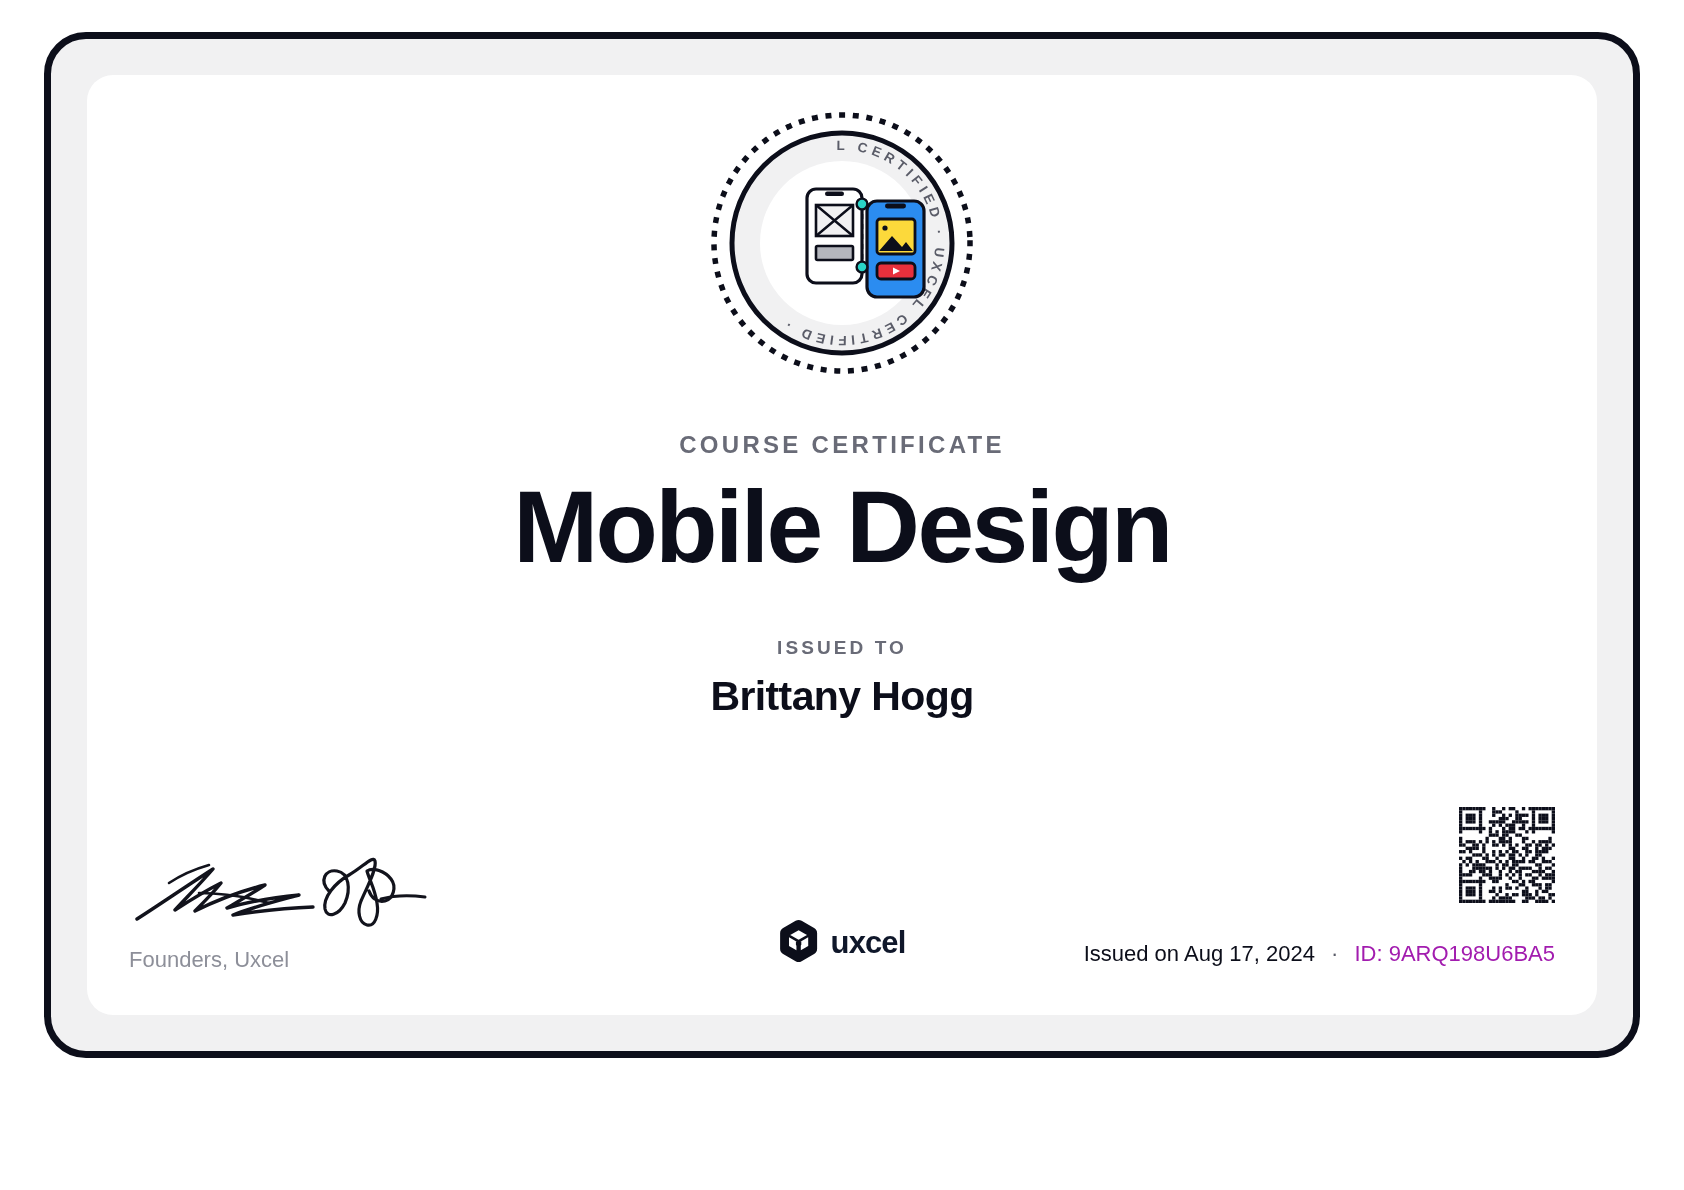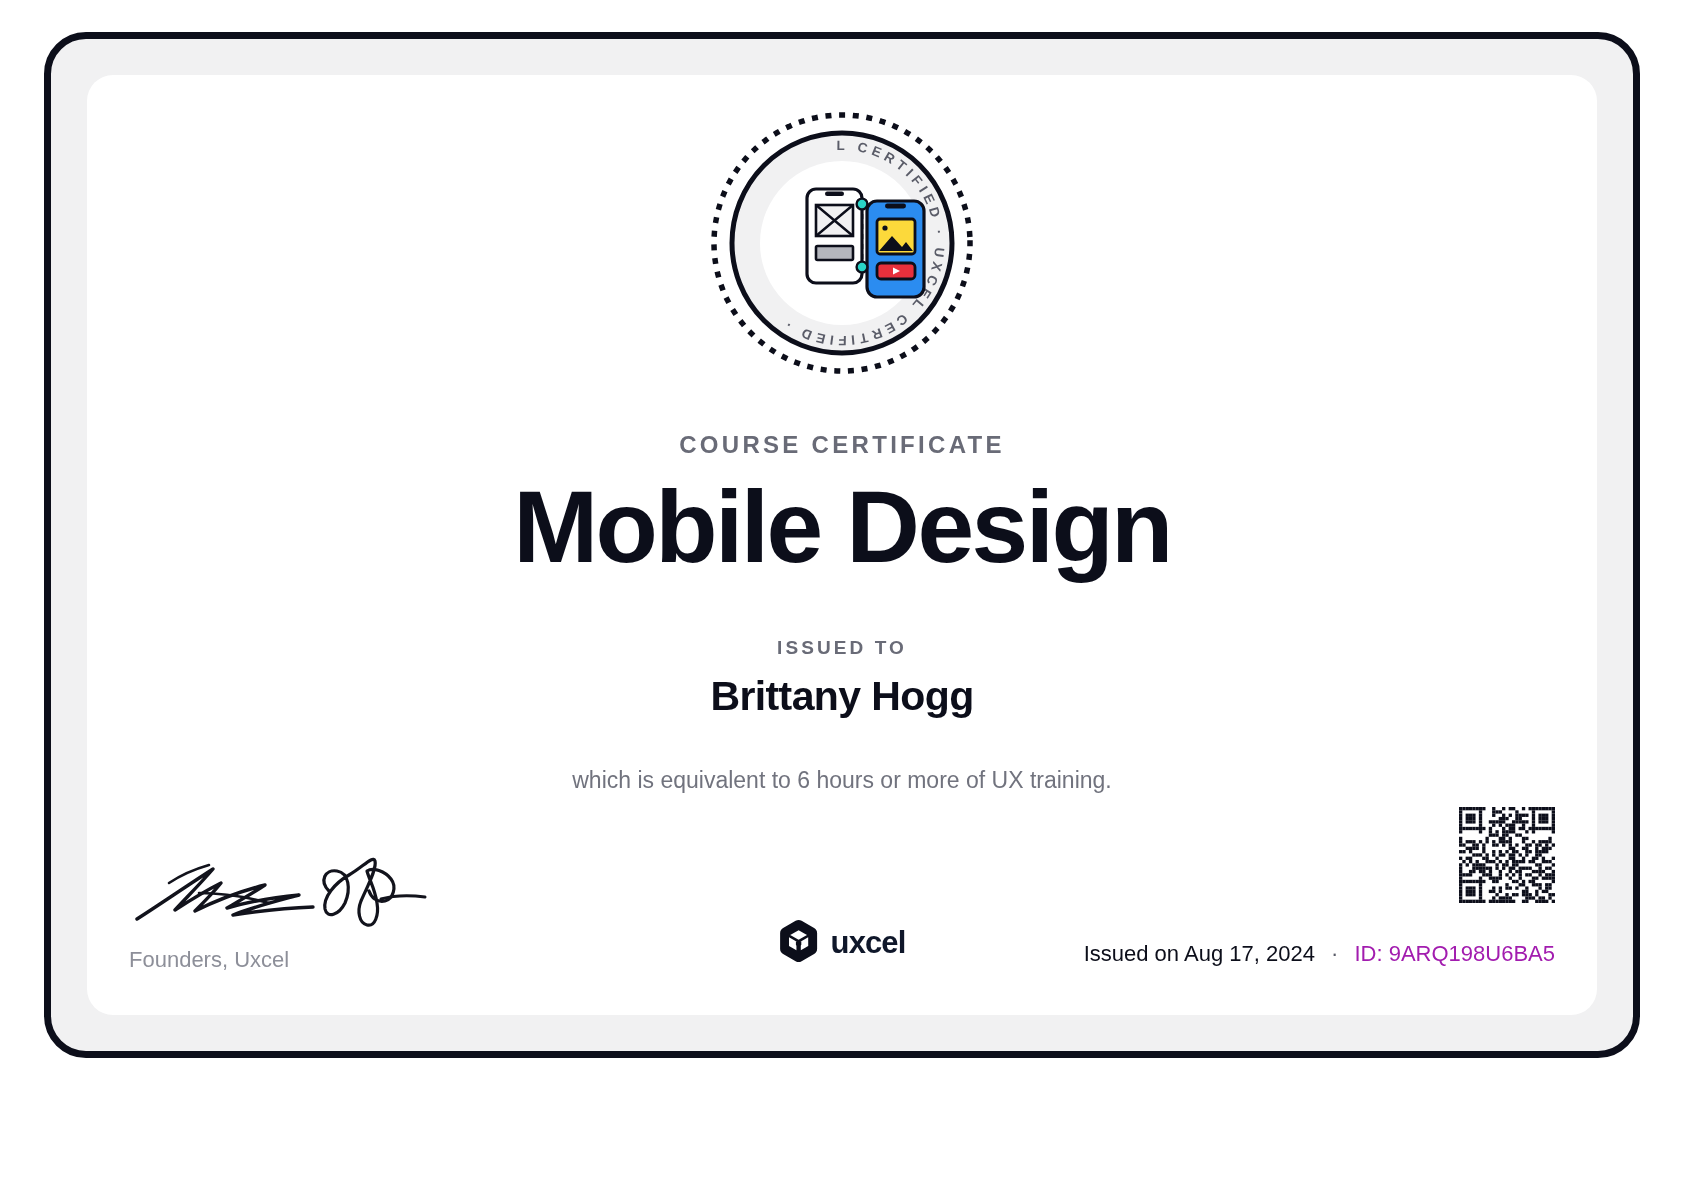--- a/index.html
+++ b/index.html
@@ -206,21 +206,20 @@
 
     <div class="center-col" id="course-certificate-label">COURSE CERTIFICATE</div>
 
     <div class="center-col" id="certificate-title">Mobile Design</div>
 
     <div class="center-col" id="recipient-name">Brittany Hogg</div>
 
     <div class="center-col" id="issued-to-label">ISSUED TO</div>
 
     <div class="center-col" id="certificate-description">
-      <div>which is equivalent to 6 hours or more of UX training.</div>
     </div>
 
     <div id="footer-row">
 
       <div id="signature-block">
         <div id="signature-images">
           <svg viewBox="0 0 300 82" width="300" height="82" xmlns="http://www.w3.org/2000/svg">
             <g fill="none" stroke="#12131c" stroke-linecap="round" stroke-linejoin="round">
               <path d="M8,66 C30,52 56,34 84,16 C72,30 58,44 46,57 C60,48 76,38 92,30 C84,40 74,50 66,58 C86,48 112,38 136,32 C124,40 110,48 98,55 C122,48 148,44 170,42 C148,48 124,54 104,62 C130,58 158,55 184,54" stroke-width="3.4"></path>
               <path d="M40,30 C52,22 66,16 80,12" stroke-width="2.6"></path>

